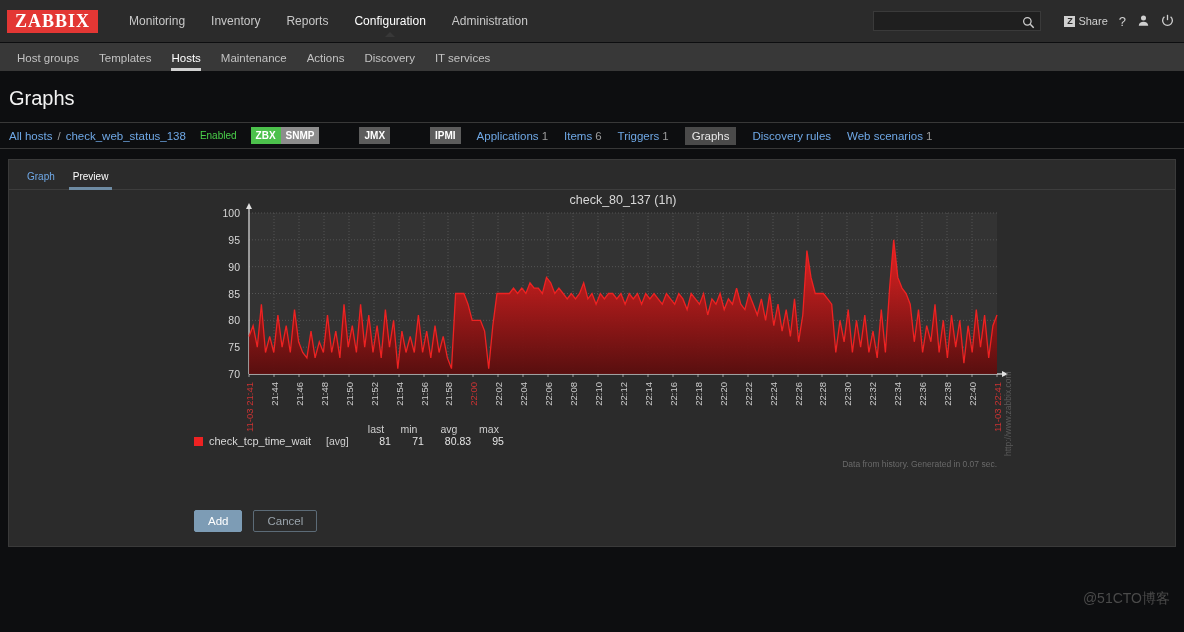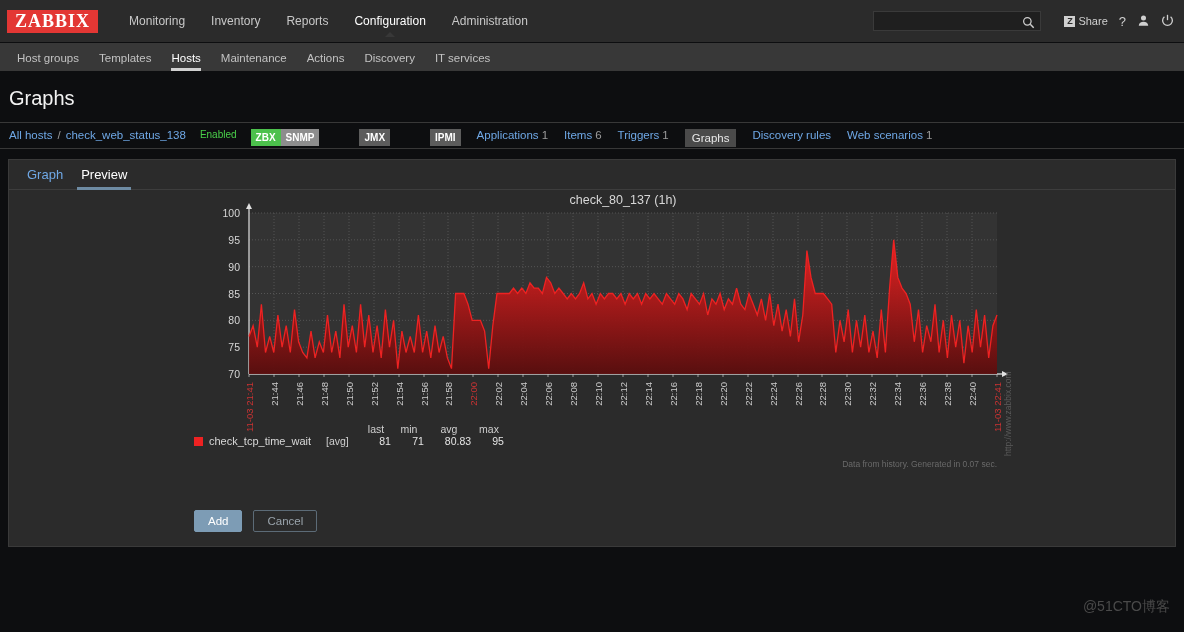--- a/index.html
+++ b/index.html
@@ -70,21 +70,21 @@
   }
 
   
   #page-title {
     color: #f2f2f2; font-size: 20px; font-weight: normal;
     padding: 16px 0 12px 9px;
   }
 
   
   #breadcrumb {
-    display: flex; align-items: flex-start; gap: 0;
+    display: flex; align-items: center; gap: 0;
     border-top: 1px solid #383838; border-bottom: 1px solid #383838;
     padding: 6px 0 6px 9px; height: 27px;
   }
   .bc-link { color: #6fa8e6; font-size: 11.5px; cursor: pointer; }
   .bc-sep { color: #9b9b9b; font-size: 11.5px; padding: 0 5px; }
   .bc-status { color: #4ad04a; font-size: 10px; margin: 0 12px 0 14px; }
   .bc-count { color: #9b9b9b; font-size: 11.5px; margin-left: 3px; }
   .bc-entry { margin-left: 16px; display: flex; align-items: baseline; }
   .bc-entry.cur {
     background: #4a4a4a; padding: 3px 7px; margin-left: 16px;
@@ -102,21 +102,21 @@
   
   #panel {
     margin: 10px 8px 0 8px; background: #2b2b2b;
     border: 1px solid #3a3a3a; height: 388px; position: relative;
   }
   #tabs {
     display: flex; align-items: flex-end; height: 30px;
     border-bottom: 1px solid #3d3d3d; padding-left: 9px;
   }
   .tab {
-    font-size: 13px; color: #6fa8e6; padding: 0 9px 7px 9px;
+    font-size: 10px; color: #6fa8e6; padding: 0 9px 7px 9px;
     cursor: pointer; position: relative;
   }
   .tab.sel { color: #ffffff; }
   .tab.sel:after {
     content: ""; position: absolute; left: 5px; right: 5px; bottom: -1px;
     height: 3px; background: #6e8ba3;
   }
 
   
   #graph-area { position: relative; height: 300px; }
@@ -126,21 +126,21 @@
   #btn-row { position: absolute; left: 185px; bottom: 14px; display: flex; gap: 11px; }
   .btn {
     font-size: 11.5px; padding: 4px 13px; cursor: pointer;
     font-family: "Liberation Sans", sans-serif; border-radius: 2px;
   }
   .btn-primary { background: #7d9cb5; color: #ffffff; border: 1px solid #7d9cb5; }
   .btn-secondary { background: transparent; color: #9aa4ac; border: 1px solid #5c6b77; }
 
   
   #wm-bottom {
-    position: absolute; right: 14px; bottom: 16px;
+    position: absolute; right: 14px; bottom: 24px;
     color: #4a4a4a; font-size: 14px;
   }
 </style>
 </head>
 <body>
 
 <div id="topnav">
   <div id="logo">ZABBIX</div>
   <div class="mainmenu">
     <div class="mainmenu-item">Monitoring</div>

